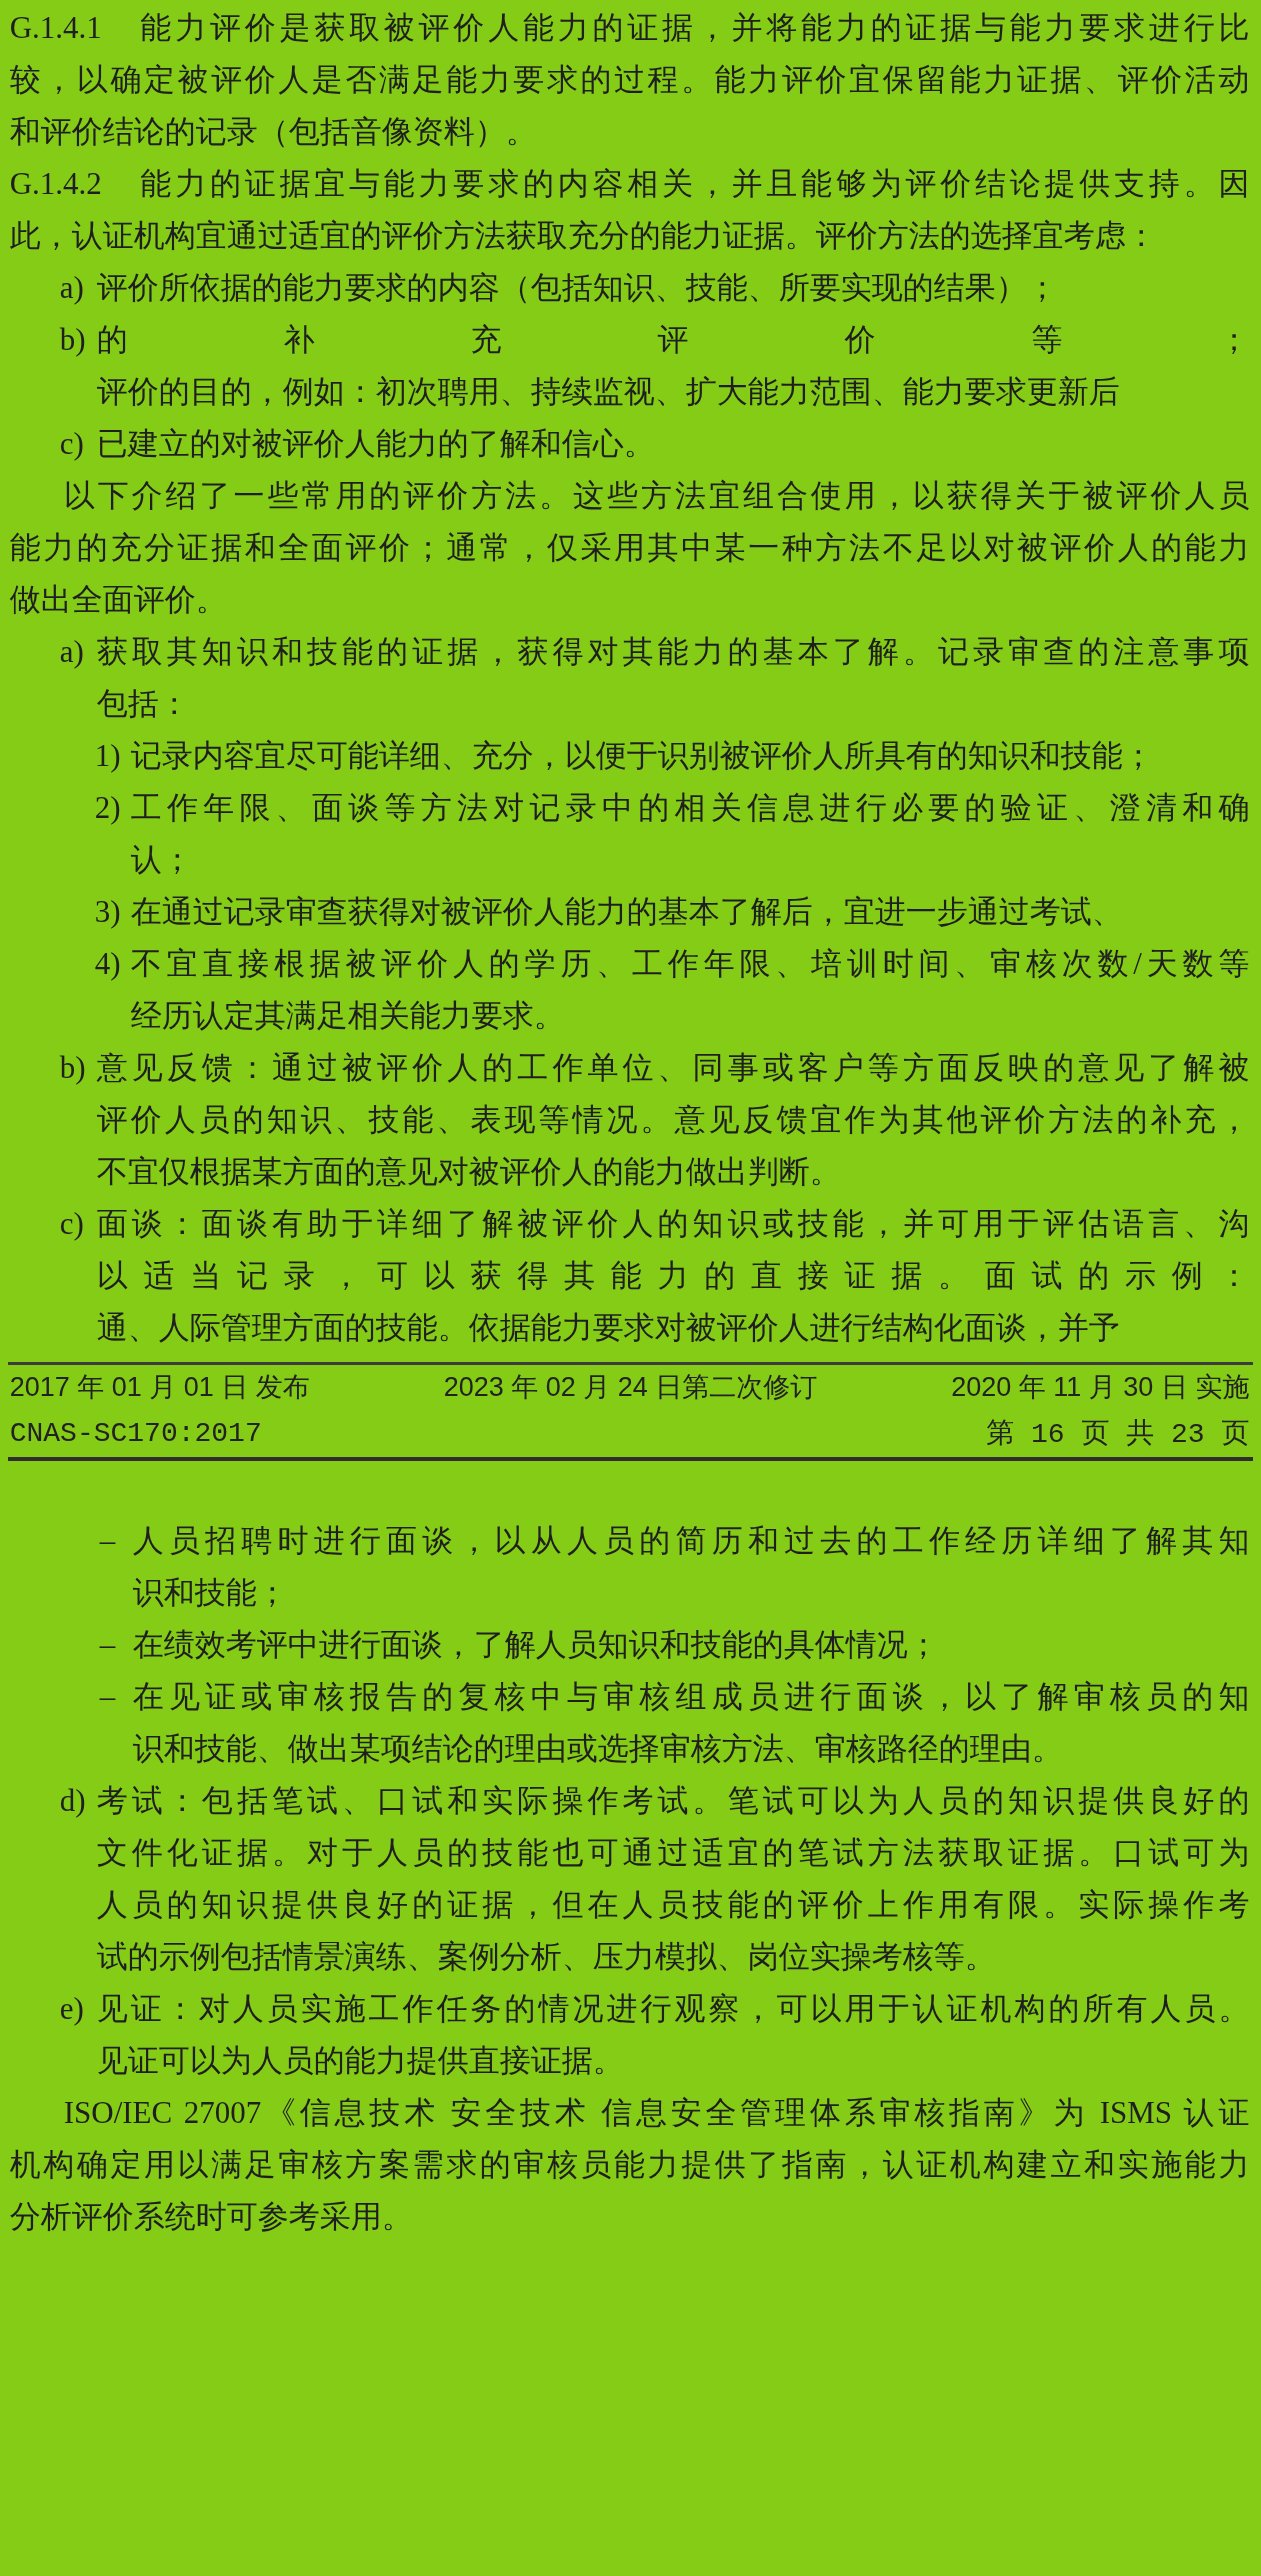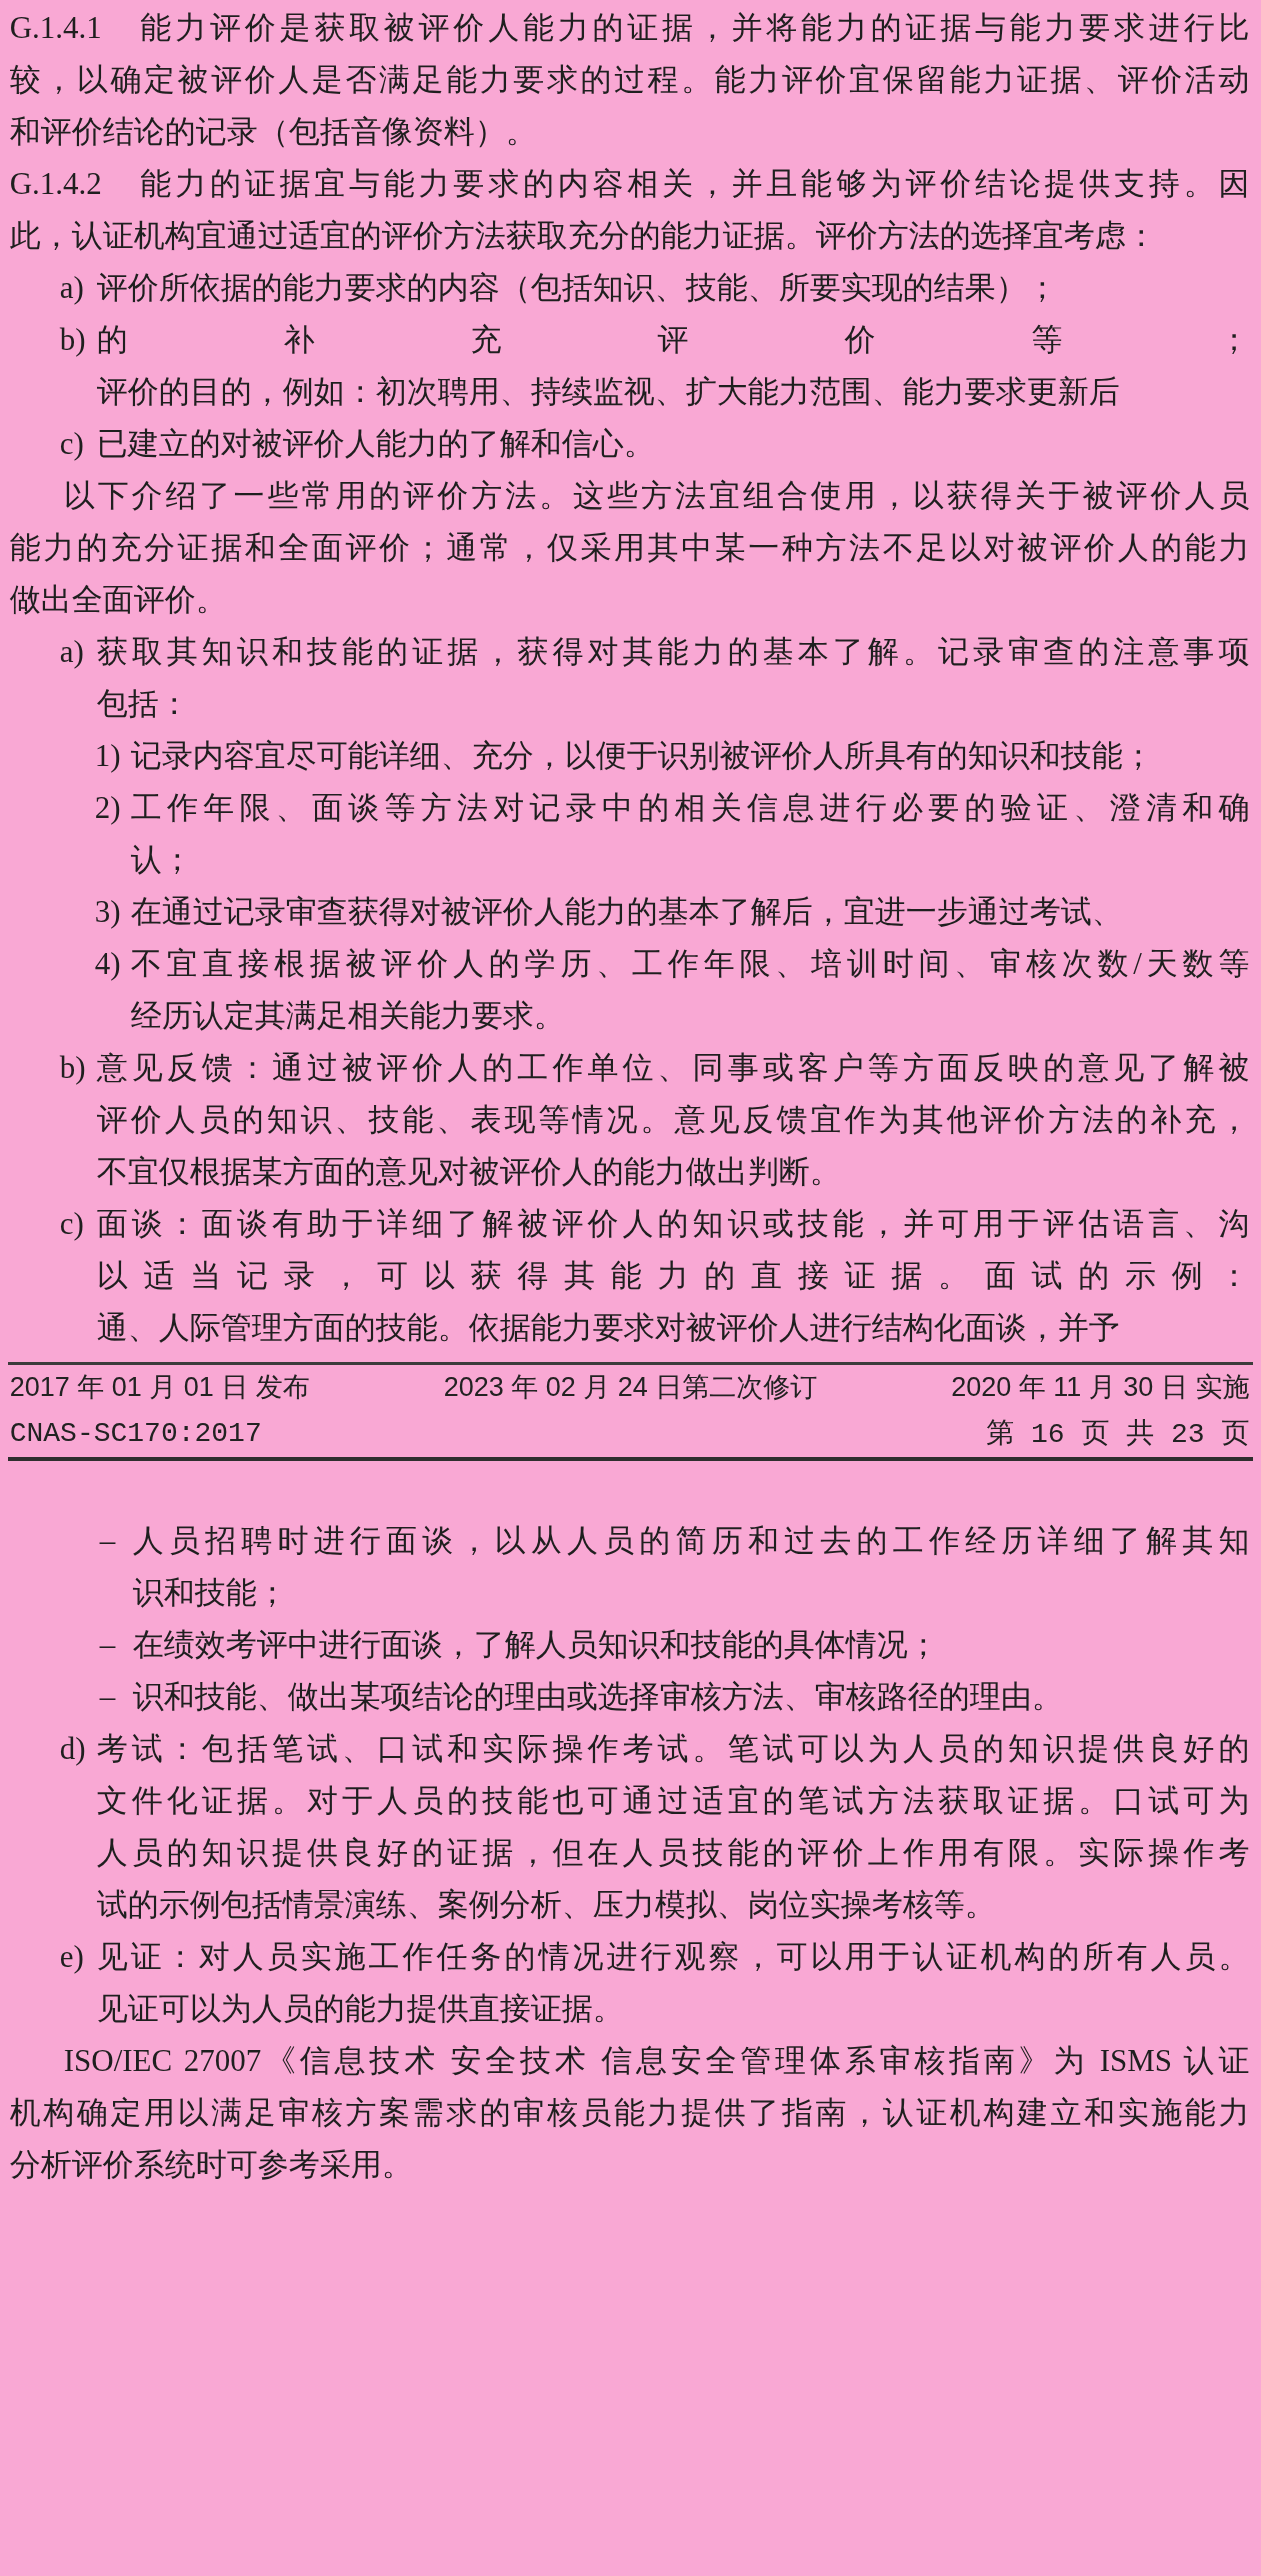--- a/index.html
+++ b/index.html
@@ -1,20 +1,20 @@
 <!DOCTYPE html>
 <html><head>
 <meta charset="utf-8">
 <style>
   html,body{margin:0;padding:0;}
   .page{
     position:relative;
     width:1261px;
     height:2576px;
-    background:#f9a8d4;
+    background:#84cc16;
     color:#1f1f1f;
     font-family:"Liberation Serif","DejaVu Serif",serif;
     overflow:hidden;
   }
   .body{padding:0 11.6px 0 9.7px;}
   .body1{padding-top:1.9px;}
   .body2{padding-top:54px;}
   .block{position:relative;}
   .bline{
     font-size:31px;
@@ -145,20 +145,21 @@
         <span class="marker">–</span>
         <div class="bline">人员招聘时进行面谈，以从人员的简历和过去的工作经历详细了解其知</div>
         <div class="bline">识和技能；</div>
       </div>
       <div class="block dash">
         <span class="marker">–</span>
         <div class="bline">在绩效考评中进行面谈，了解人员知识和技能的具体情况；</div>
       </div>
       <div class="block dash">
         <span class="marker">–</span>
+        <div class="bline">在见证或审核报告的复核中与审核组成员进行面谈，以了解审核员的知</div>
         <div class="bline">识和技能、做出某项结论的理由或选择审核方法、审核路径的理由。</div>
       </div>
       <div class="block list-a">
         <span class="marker">d)</span>
         <div class="bline">考试：包括笔试、口试和实际操作考试。笔试可以为人员的知识提供良好的</div>
         <div class="bline">文件化证据。对于人员的技能也可通过适宜的笔试方法获取证据。口试可为</div>
         <div class="bline">人员的知识提供良好的证据，但在人员技能的评价上作用有限。实际操作考</div>
         <div class="bline">试的示例包括情景演练、案例分析、压力模拟、岗位实操考核等。</div>
       </div>
       <div class="block list-a">

